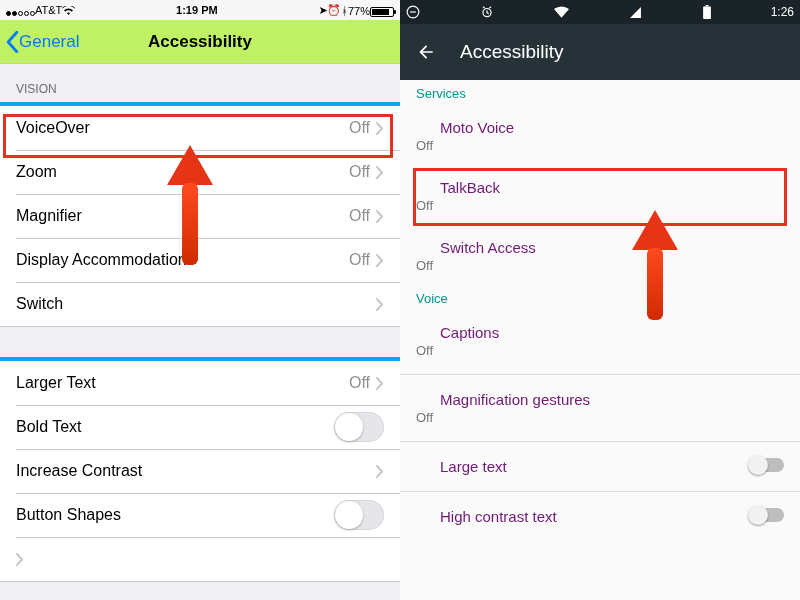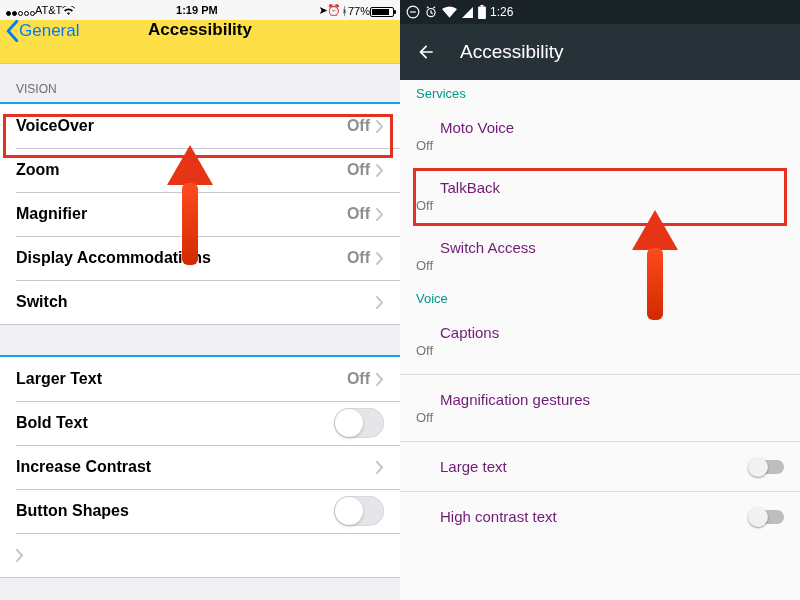--- a/index.html
+++ b/index.html
@@ -13,54 +13,54 @@
   .ios-status .left, .ios-status .right { display: flex; align-items: flex-end; }
   .ios-status .center { font-weight: 600; }
   .dots { display: flex; gap: 1px; }
   .dot { width: 5px; height: 5px; border-radius: 50%; border: 1px solid #000; }
   .dot.f { background: #000; }
   .batt { width: 24px; height: 10px; border: 1px solid #000; border-radius: 2px; position: relative; }
   .batt::after { content:""; position:absolute; right:-3px; top:2px; width:2px; height:4px; background:#000; border-radius:1px;}
   .batt .fill { position:absolute; left:1px; top:1px; bottom:1px; width:75%; background:#000; }
 
   
-  .ios-nav { height: 44px; background: #fde047; border-bottom: 1px solid #c8c7cc; display: flex; position: relative; }
+  .ios-nav { height: 44px; background: #bef264; border-bottom: 1px solid #c8c7cc; display: flex; align-items: center; position: relative; }
   .ios-back { position: absolute; left: 6px; display: flex; align-items: center; color: #007aff; font-size: 17px; }
   .ios-back svg { width: 13px; height: 22px; }
   .ios-title { flex: 1; text-align: center; font-size: 17px; font-weight: 600; color: #000; }
 
   .ios-section-header { padding: 18px 16px 6px; font-size: 12px; color: #6d6d72; text-transform: uppercase; }
-  .ios-group { background: #fff; border-top: 2px solid #0ea5e9; border-bottom: 1px solid #c8c7cc; font-weight: bold; }
+  .ios-group { background: #fff; border-top: 4px solid #0ea5e9; border-bottom: 1px solid #c8c7cc; }
   .ios-row { display: flex; align-items: center; height: 44px; padding: 0 16px; position: relative; }
   .ios-row + .ios-row::before { content:""; position:absolute; left:16px; right:0; top:0; height:1px; background:#c8c7cc; }
   .ios-row .label { flex: 1; font-size: 16px; color: #000; }
   .ios-row .value { font-size: 16px; color: #8e8e93; margin-right: 6px; }
   .chev { color: #c7c7cc; }
   .chev svg { width: 8px; height: 13px; display:block; }
   .ios-gap { height: 30px; }
 
   .ios-switch { width: 50px; height: 30px; border-radius: 15px; background: #e5e5ea; position: relative; box-shadow: inset 0 0 0 1px #d8d8dc; }
   .ios-switch .knob { position:absolute; width:28px; height:28px; border-radius:50%; background:#fff; top:1px; left:1px; box-shadow:0 1px 3px rgba(0,0,0,.25); }
 
   .highlight-ios { position:absolute; border:3px solid #e53120; pointer-events:none; }
 
   
-  .and-status { height: 24px; background: #1a2327; color: #fff; display:flex; align-items:center; justify-content:flex-start; padding:0 6px; font-size:12px; gap:4px; }
+  .and-status { height: 24px; background: #1a2327; color: #fff; display:flex; align-items:center; justify-content:space-between; padding:0 6px; font-size:12px; gap:4px; }
   .and-status svg { fill:#fff; }
   .and-appbar { height: 56px; background: #263238; color:#fff; display:flex; align-items:center; padding:0 16px; gap: 24px; }
   .and-appbar .title { font-size: 19px; font-weight:500; }
   .and-back svg { width:20px; height:20px; fill:#fff; display:block; }
 
   .and-content { padding: 0; }
   .and-header { padding: 6px 16px 6px; font-size: 13px; font-weight: 400; color: #009688; }
   .and-row { padding: 12px 16px; }
   .and-row.tall { padding: 14px 16px; }
   .and-row .primary { font-size: 15px; color: #701a75; margin-left: 24px; }
   .and-row .secondary { font-size: 13px; color: #757575; margin-top: 2px; }
-  .and-row.toggle { display:flex; align-items:center; }
+  .and-row.toggle { display:flex; }
   .and-row.toggle .primary { flex:1; }
   .and-divider { height:1px; background:#e0e0e0; margin: 4px 0; }
 
   .and-switch { width:34px; height:14px; background:#bdbdbd; border-radius:7px; position:relative; }
   .and-switch .knob { position:absolute; left:-2px; top:-3px; width:20px; height:20px; border-radius:50%; background:#f1f1f1; box-shadow:0 1px 2px rgba(0,0,0,.4); }
 
   .highlight-and { position:absolute; border:3px solid #e53120; pointer-events:none; }
 
   
   .arrow { position:absolute; pointer-events:none; }

